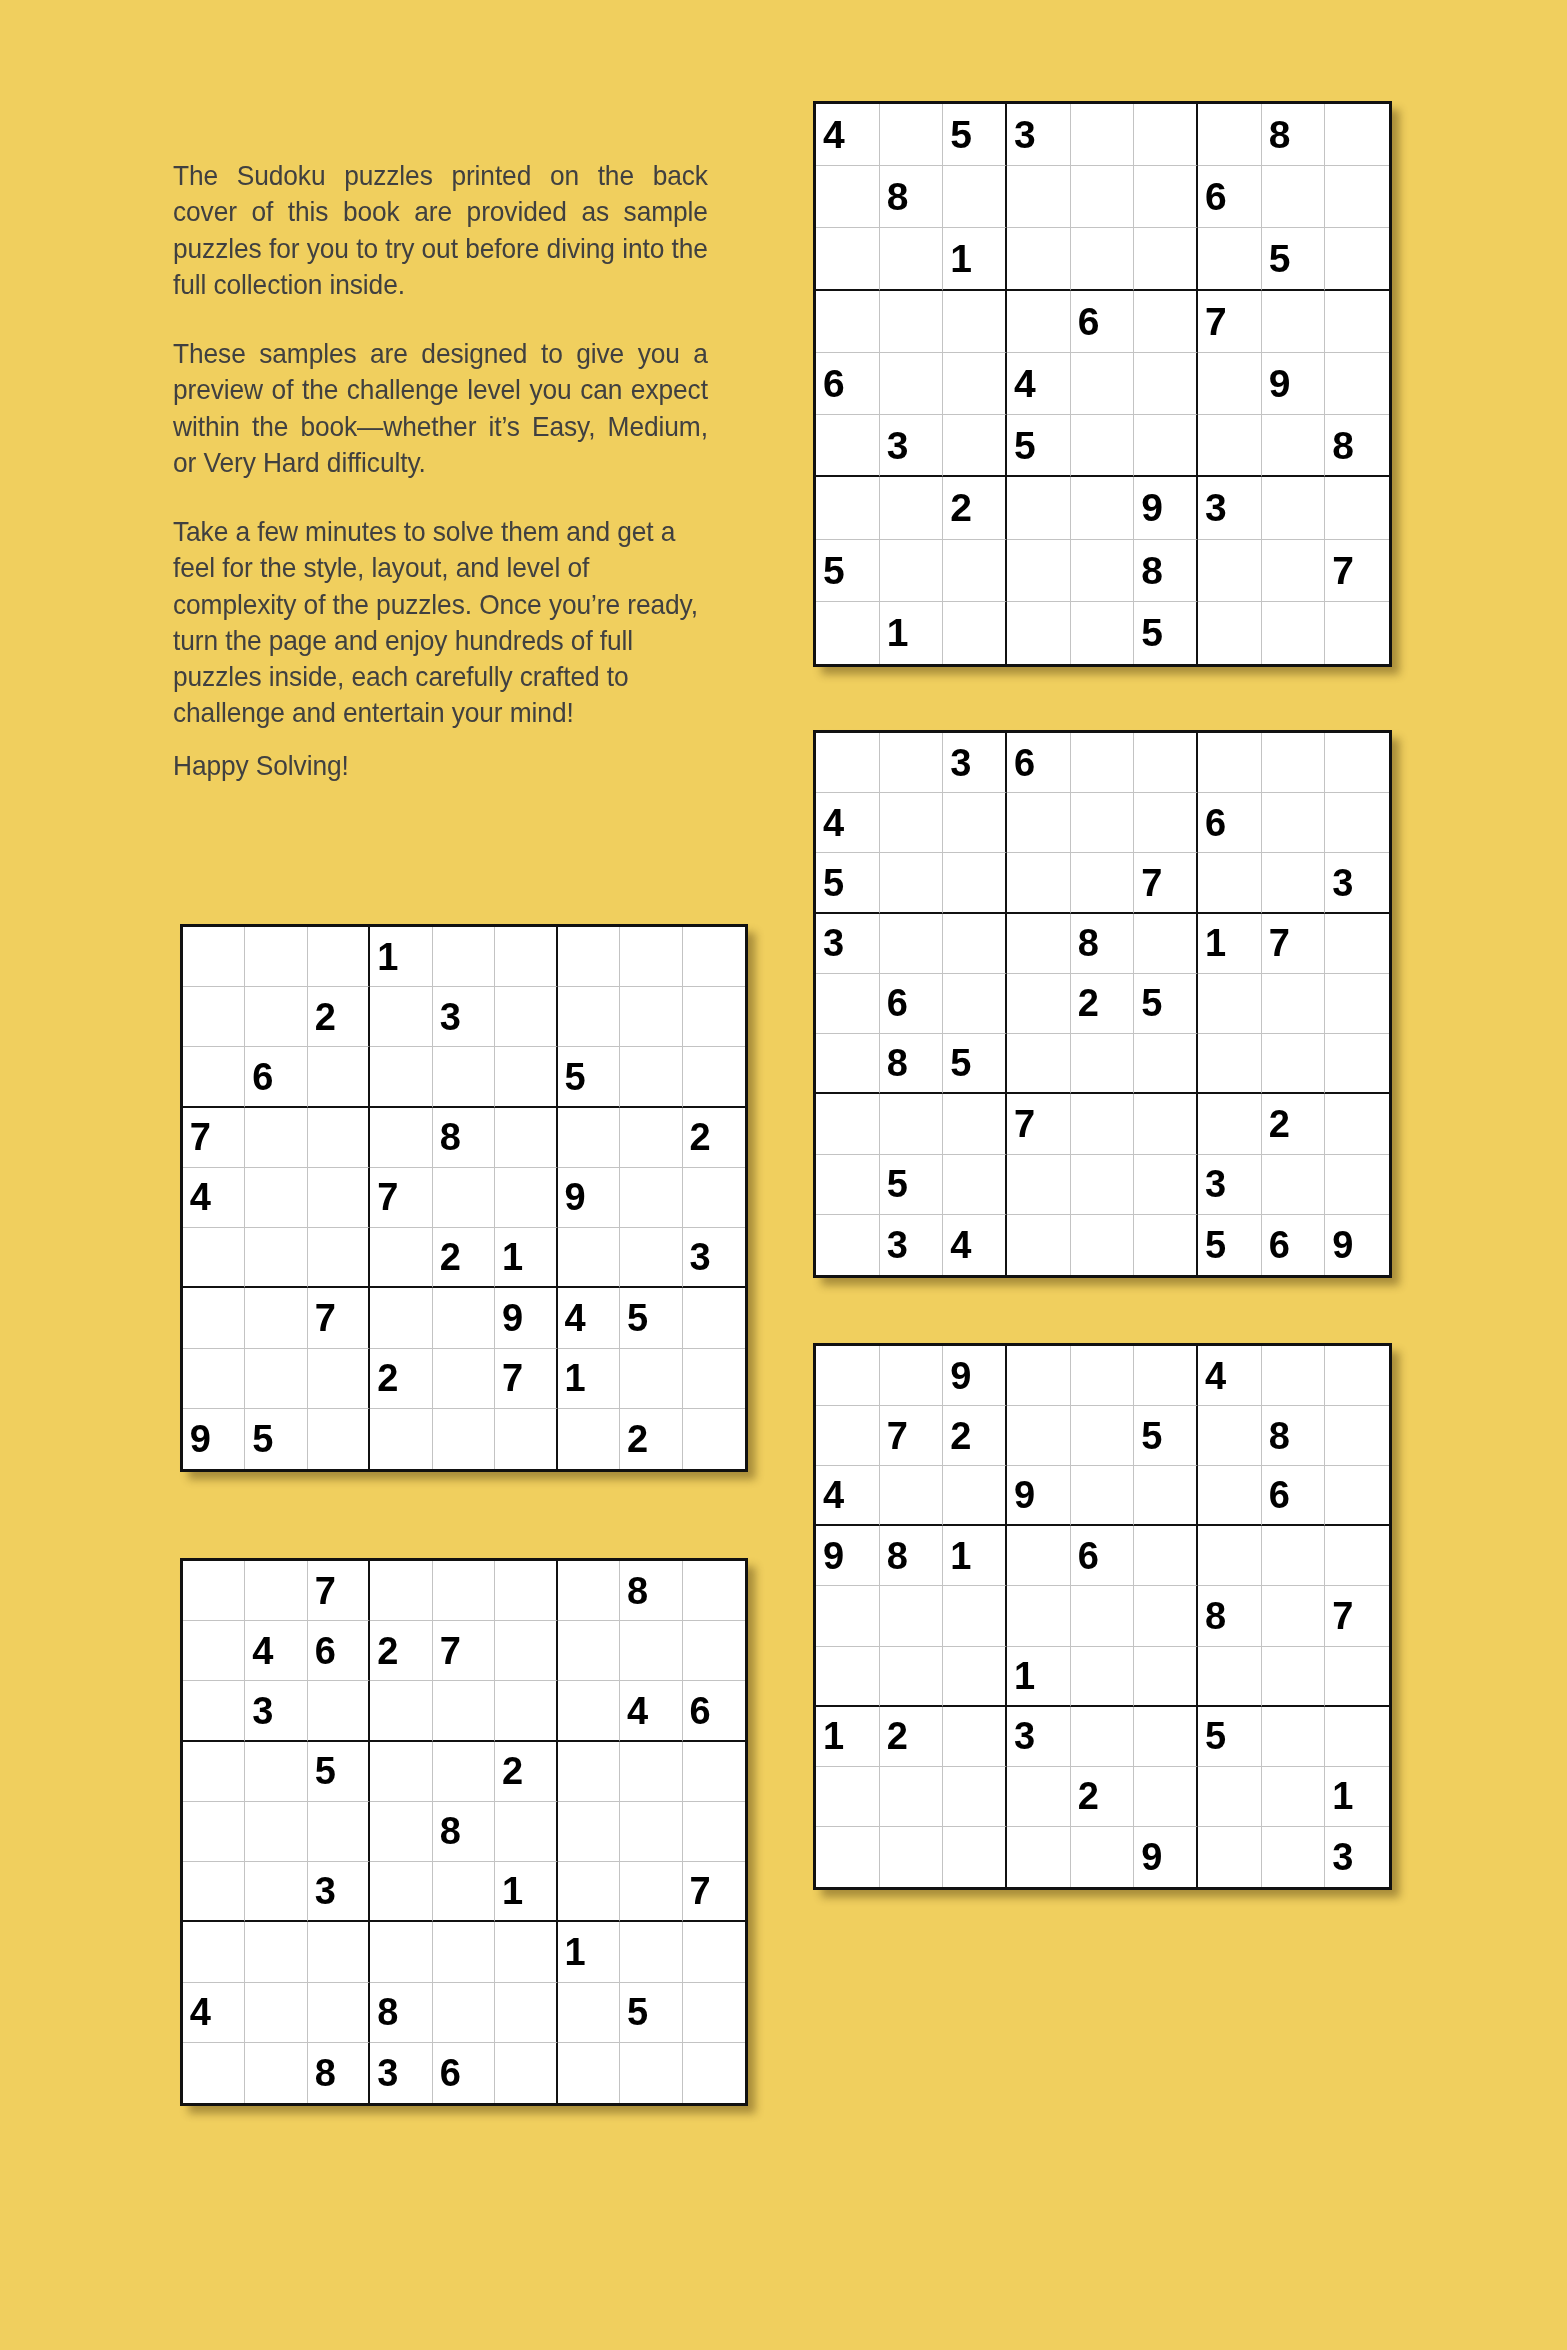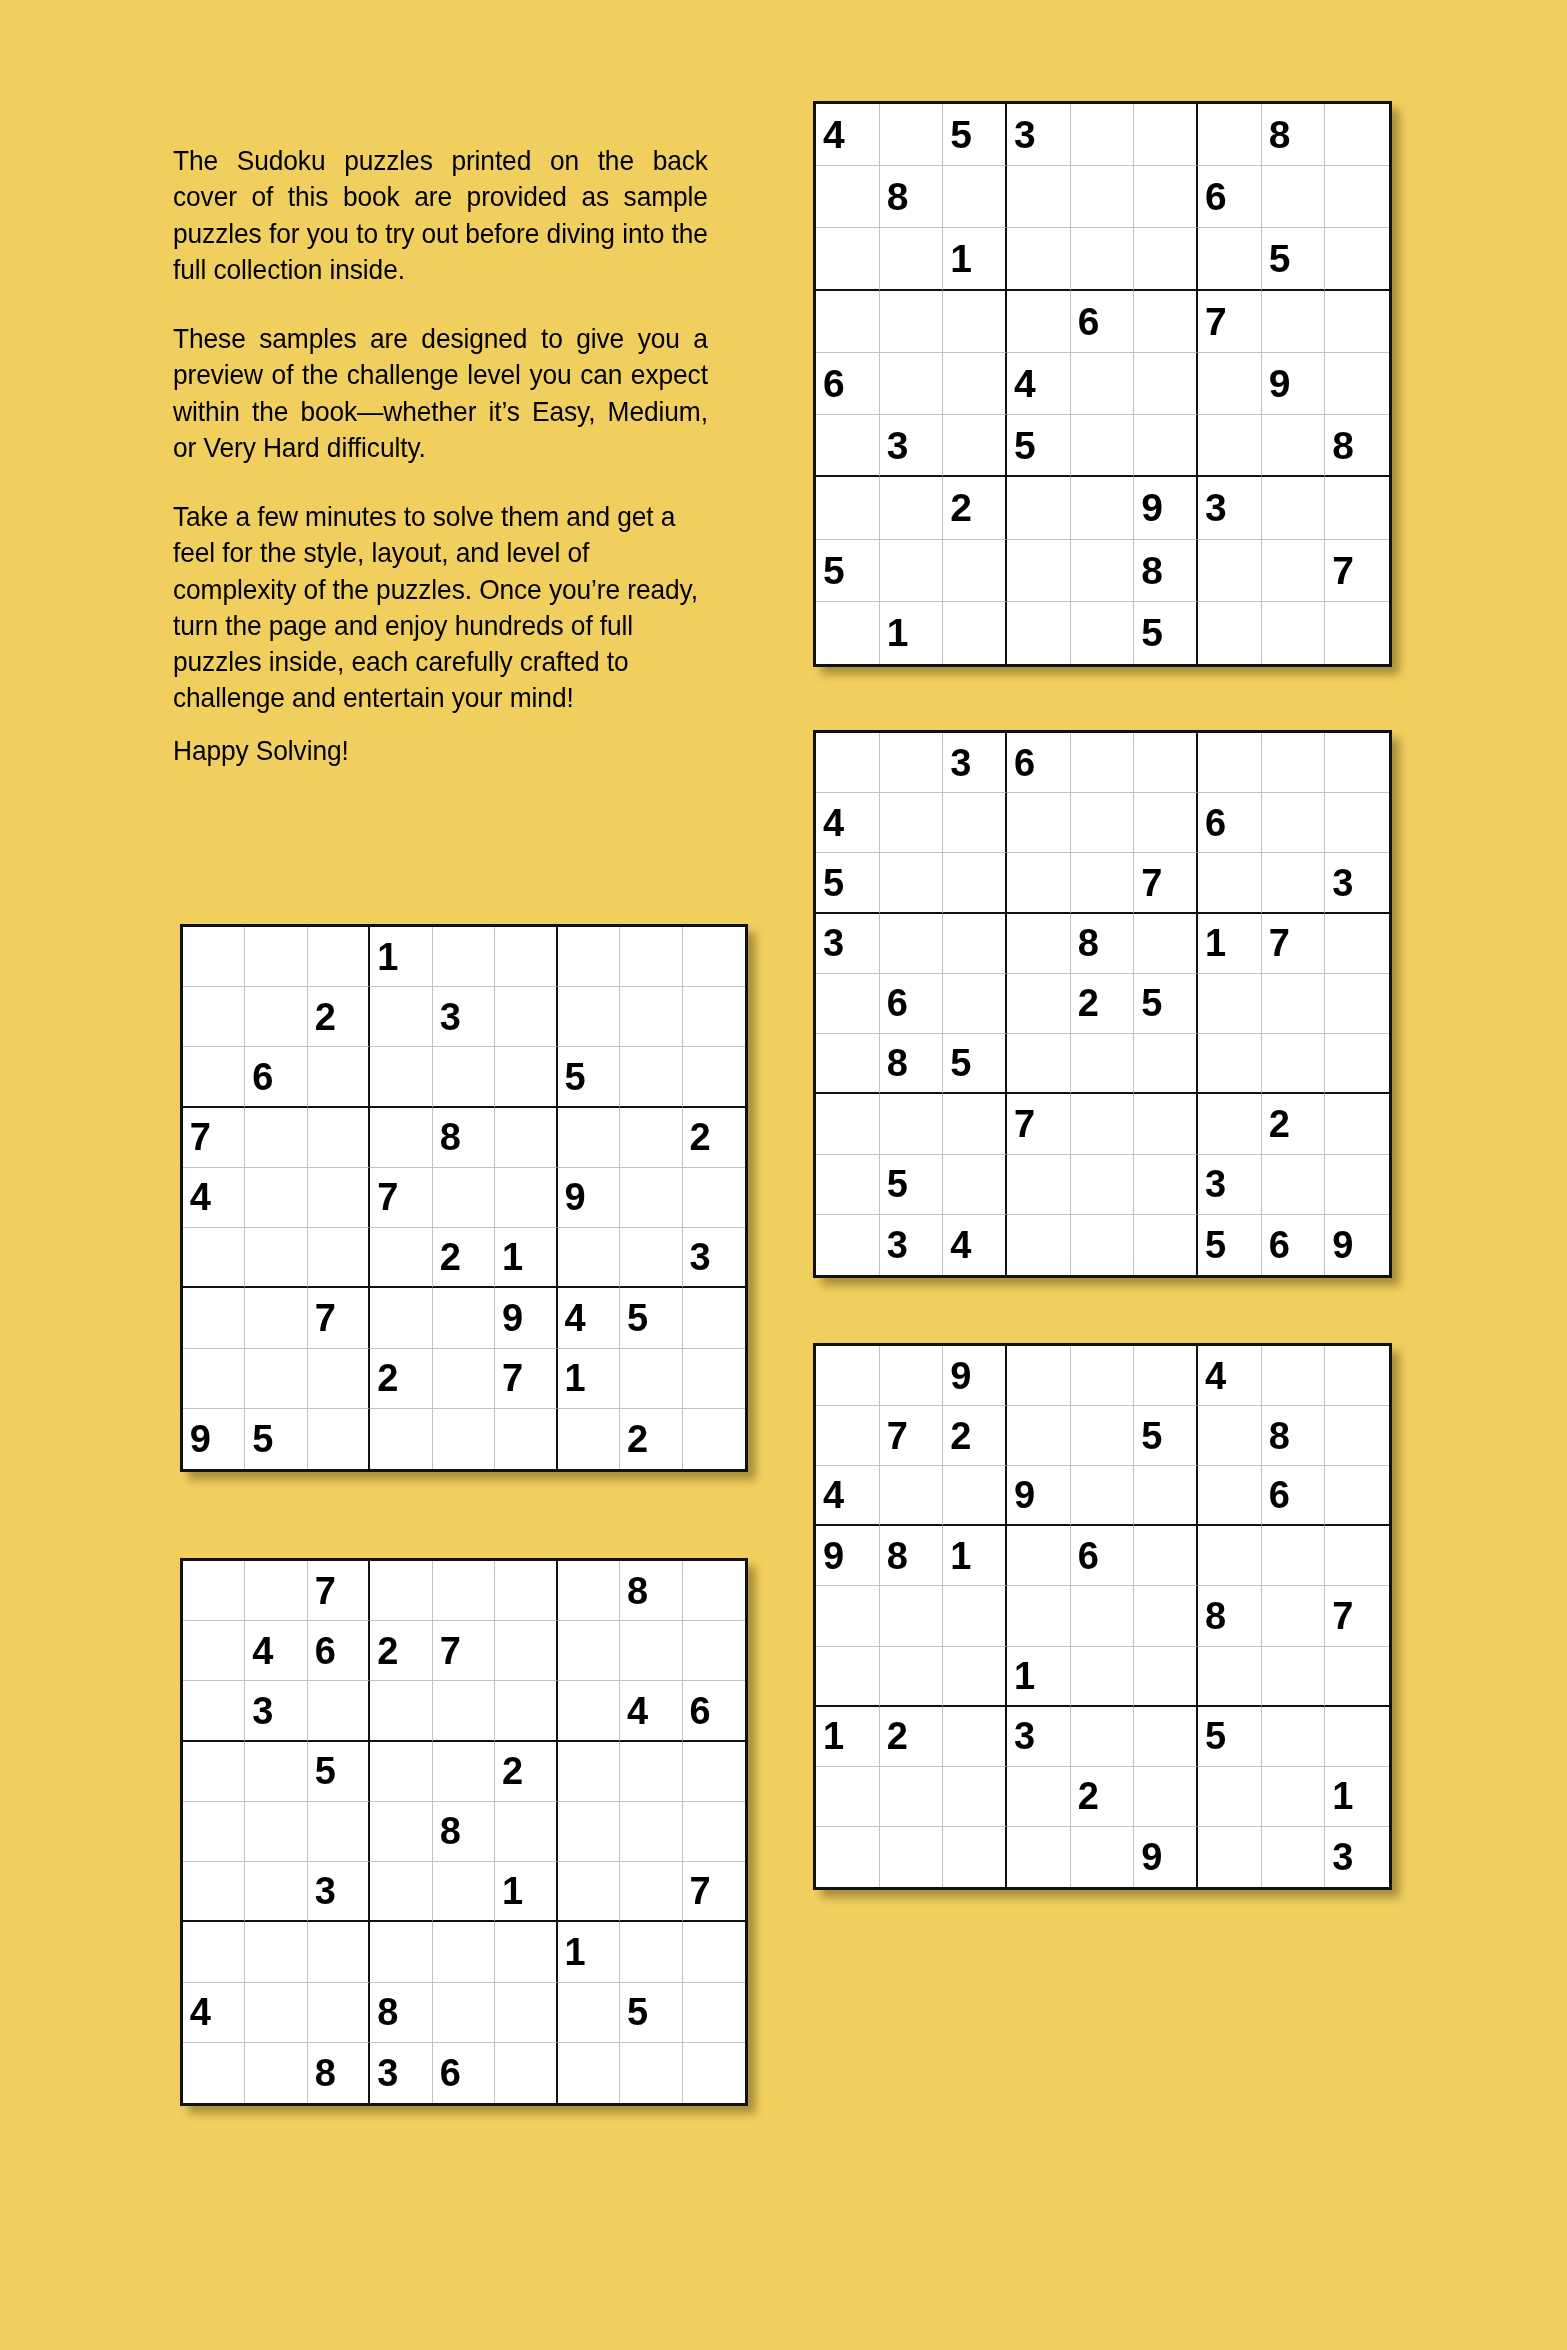--- a/index.html
+++ b/index.html
@@ -9,23 +9,23 @@
     background:#f0cf5e;
     font-family:"Liberation Sans", sans-serif;
     overflow:hidden;
     position:relative;
   }
   .page{position:absolute;inset:0;}
 
   
   .intro{
     position:absolute;
-    left:173px;top:143px;
+    left:173px;top:158px;
     width:569px;
-    color:#000000;
+    color:#404040;
   }
   .intro p{
     margin:0 0 33px 0;
     font-size:28px;
     line-height:1.295;
     text-align:justify;
     letter-spacing:-0.1px;
     font-stretch:condensed;
     transform:scaleX(0.94);
     transform-origin:left top;

